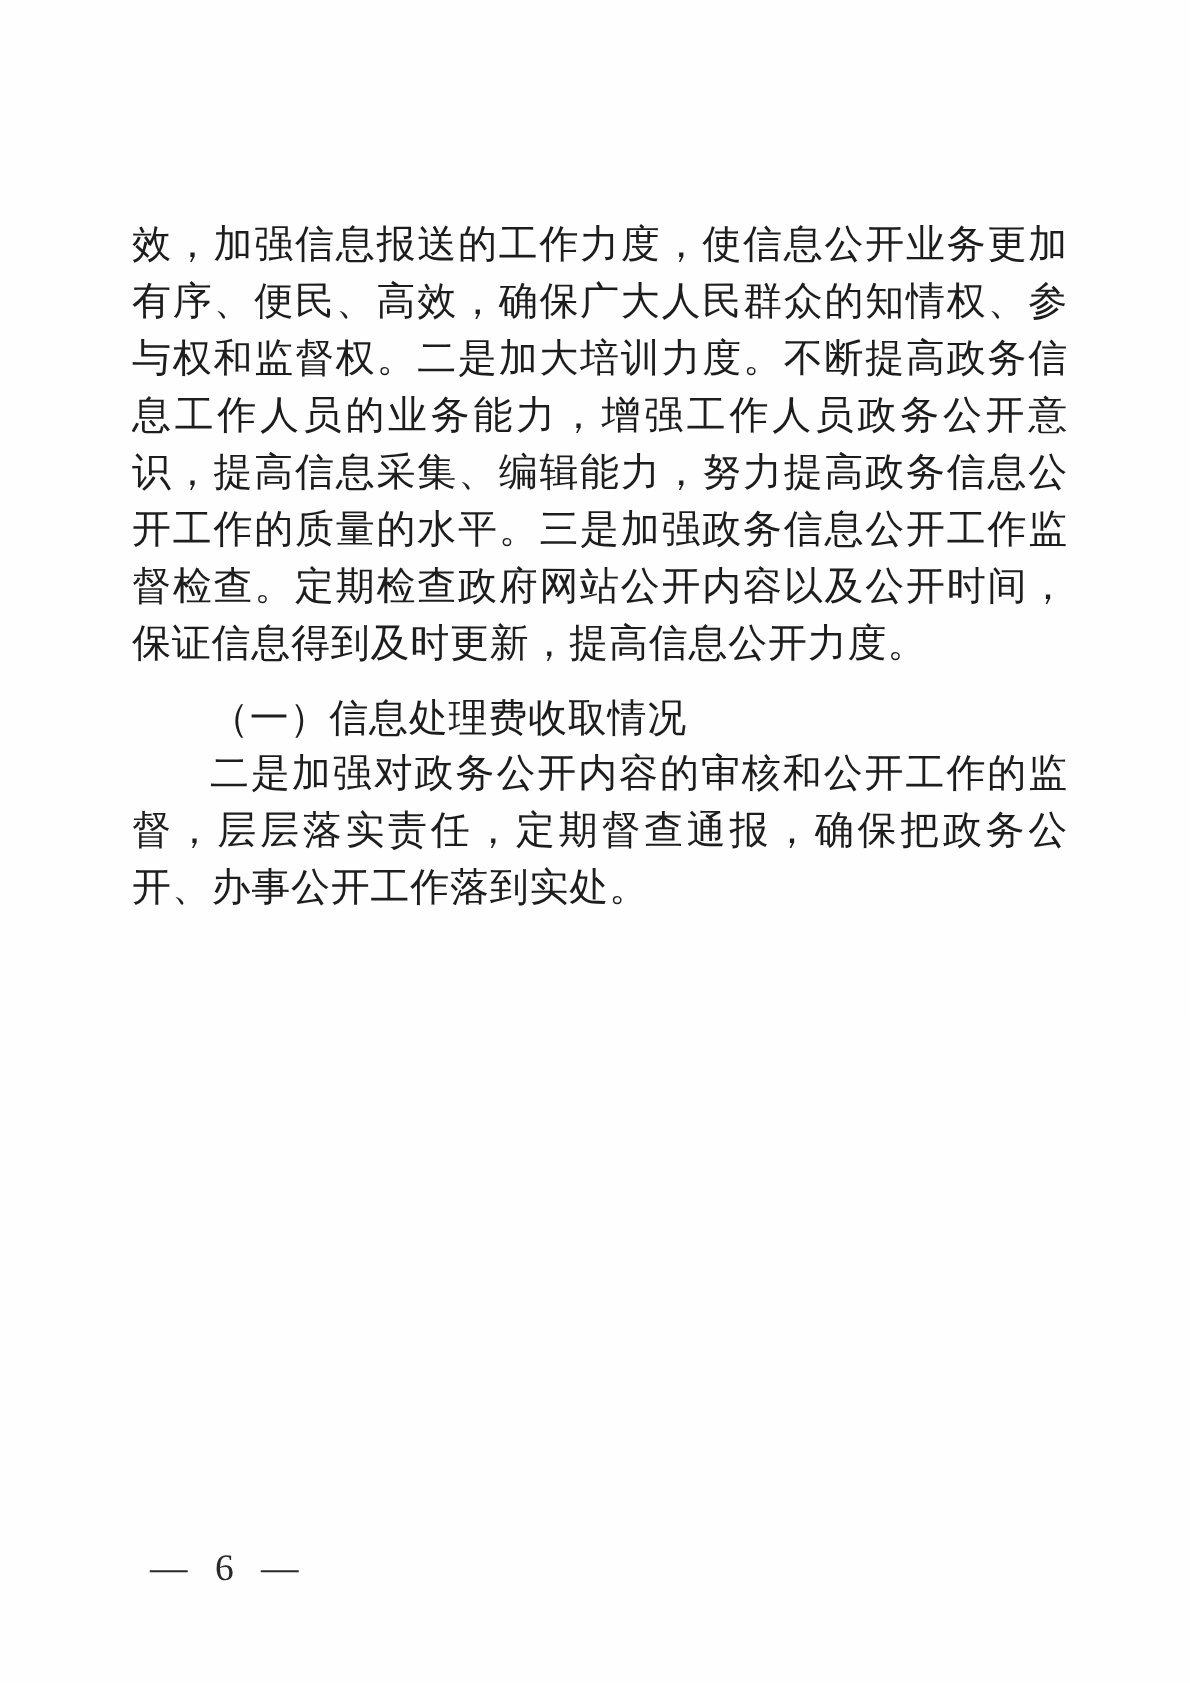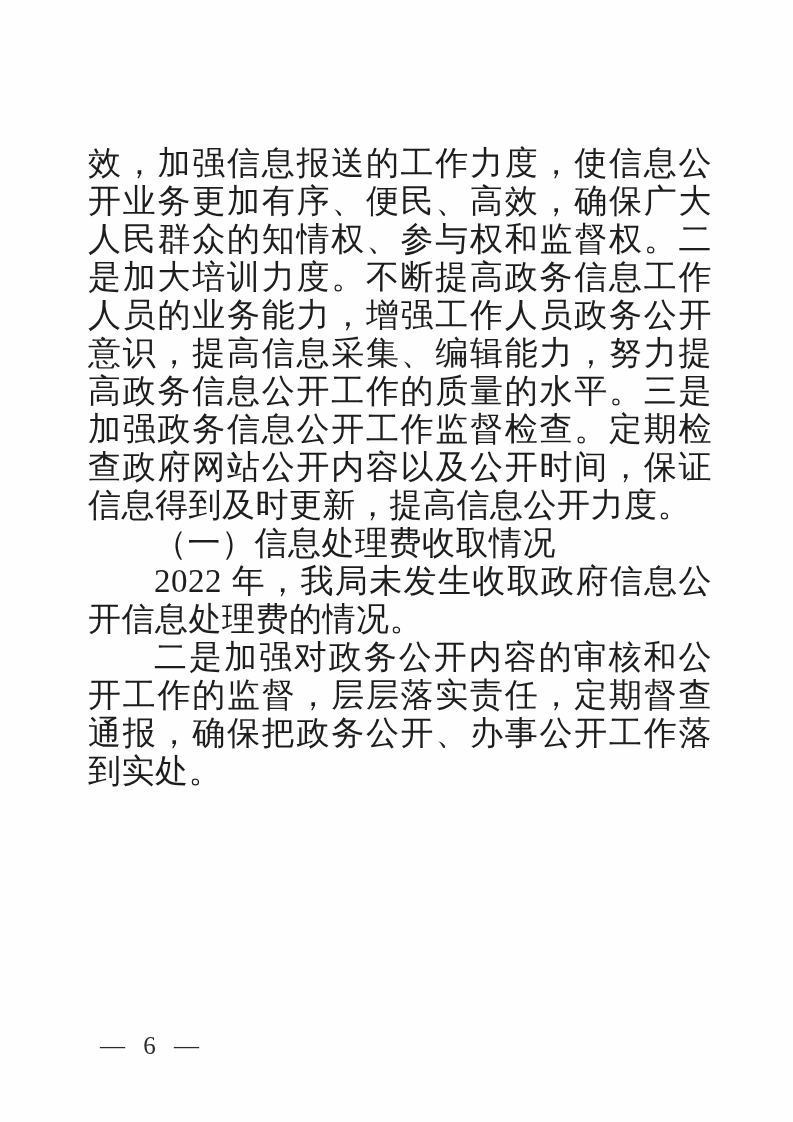--- a/index.html
+++ b/index.html
@@ -17,53 +17,53 @@
     color: #1d1d1d;
   }
   .content {
     position: absolute;
     left: 88px;
     top: 144px;
     width: 624px;
   }
   p.para {
     margin: 0;
-    font-size: 33px;
+    font-size: 26px;
     line-height: 38px;
     text-align: justify;
     text-justify: inter-ideograph;
     word-break: break-all;
     letter-spacing: 0.5px;
   }
   p.indent {
     text-indent: 2em;
   }
   p.heading {
     font-family: "Liberation Sans", "DejaVu Sans", sans-serif;
     font-weight: 700;
     letter-spacing: 1px;
   }
   p.kaiti {
     
-    font-family: Liberation Serif, serif;
+    font-family: Liberation Sans, sans-serif;
+    margin-top: 11px;
   }
   .footer {
     position: absolute;
     left: 100px;
     top: 1032px;
     font-size: 25px;
     letter-spacing: 6px;
     color: #2a2a2a;
     font-family: "Liberation Serif", "DejaVu Serif", serif;
   }
 </style>
 </head>
 <body>
 
 <div class="page">
   <div class="content">
     <p class="para">效，加强信息报送的工作力度，使信息公开业务更加有序、便民、高效，确保广大人民群众的知情权、参与权和监督权。二是加大培训力度。不断提高政务信息工作人员的业务能力，增强工作人员政务公开意识，提高信息采集、编辑能力，努力提高政务信息公开工作的质量的水平。三是加强政务信息公开工作监督检查。定期检查政府网站公开内容以及公开时间，保证信息得到及时更新，提高信息公开力度。</p>
     <p class="para kaiti indent">（一）信息处理费收取情况</p>
-    <p class="para indent">2022 年，我局未发生收取政府信息公开信息处理费的情况。</p>
     <p class="para indent">二是加强对政务公开内容的审核和公开工作的监督，层层落实责任，定期督查通报，确保把政务公开、办事公开工作落到实处。</p>
   </div>
   <div class="footer">— 6 —</div>
 </div>
 
 </body></html>

